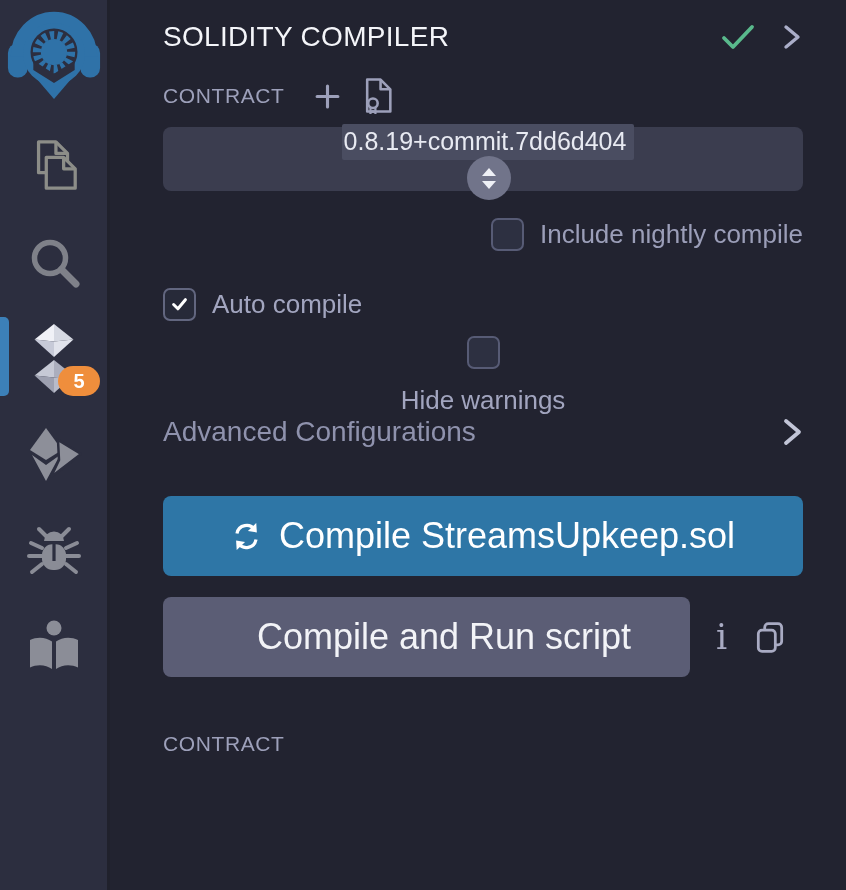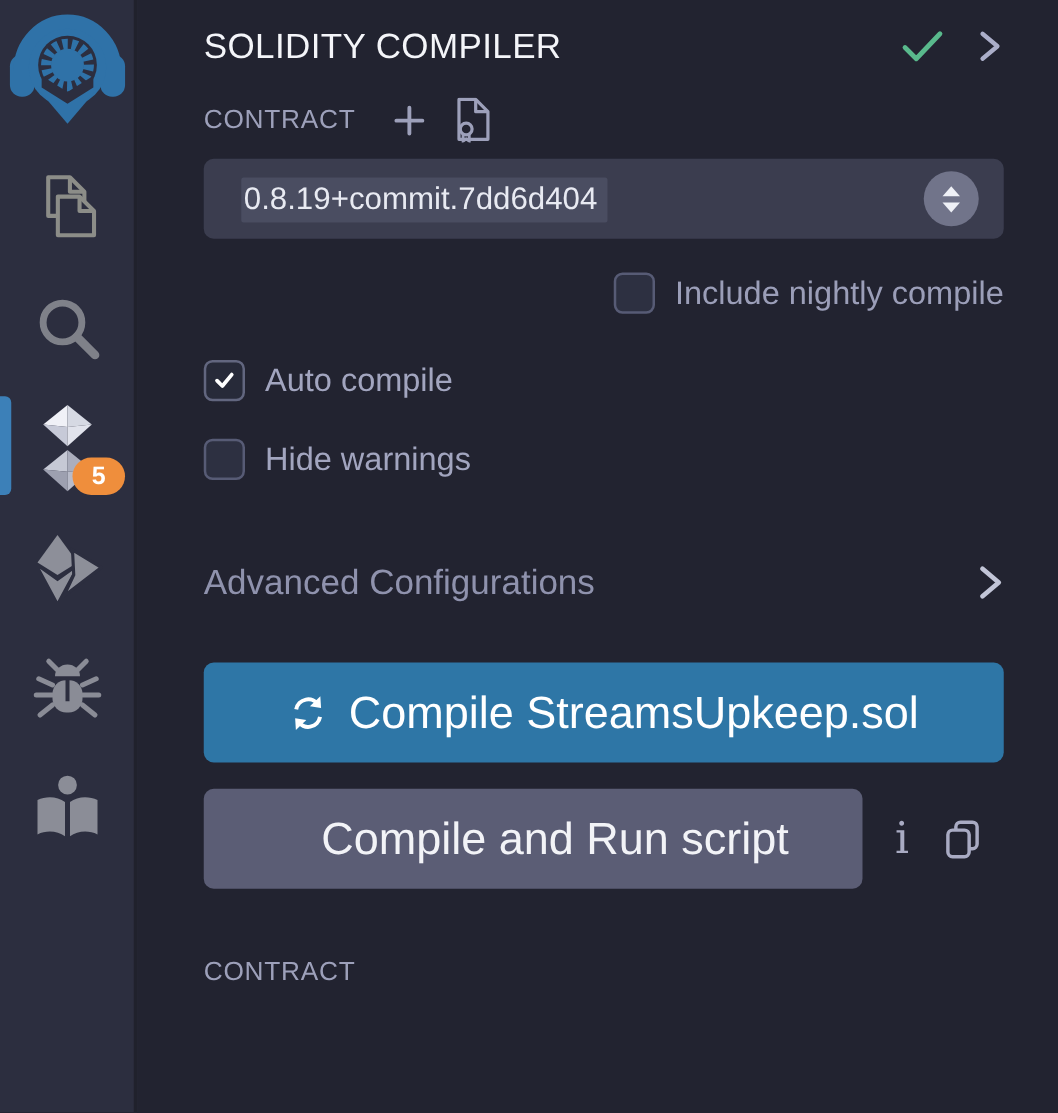--- a/index.html
+++ b/index.html
@@ -18,41 +18,41 @@
   .panel { flex:1; padding:16px 43px 0 53px; background:#222330; }
   .header { display:flex; align-items:center; height:42px; }
   .title { font-size:28px; color:#f4f5f9; font-weight:500; letter-spacing:.3px; flex:1; }
   .header-icons { display:flex; align-items:center; gap:26px; }
   .icon-btn { background:none; border:none; cursor:pointer; padding:0; display:flex; align-items:center; }
 
   .section-label-row { margin-top:22px; display:flex; align-items:center; gap:22px; height:32px; }
   .section-label { font-size:21px; color:#9da0ba; letter-spacing:.6px; }
 
   .select { margin-top:15px; height:64px; background:#3b3d4f; border-radius:8px; display:flex; align-items:center;
-            padding:0 20px 0 32px; cursor:pointer; }
+            padding:0 20px 0 32px; cursor:pointer;flex-direction:column; }
   .select-value { font-size:25px; color:#e8eaf2; flex:1; white-space:nowrap; }
   .select-value .hl { background:#4a4d61; border-radius:2px; padding:3px 8px 5px 2px; margin-left:-2px; }
   .badge-circle { width:44px; height:44px; border-radius:50%; background:#71748a; display:flex; flex-direction:column;
                   align-items:center; justify-content:center; gap:5px; flex:none; }
   .tri-up-sm { width:0; height:0; border-left:7px solid transparent; border-right:7px solid transparent; border-bottom:8px solid #eef0f6; }
   .tri-down-sm { width:0; height:0; border-left:7px solid transparent; border-right:7px solid transparent; border-top:8px solid #eef0f6; }
 
   .check-row { display:flex; align-items:center; gap:16px; }
   .check-row.nightly { margin-top:27px; justify-content:flex-end; }
   .check-row.auto { margin-top:37px; }
-  .check-row.hidew { margin-top:30px; }
+  .check-row.hidew { margin-top:15px;flex-direction:column; }
   .cb { width:33px; height:33px; border:2px solid #575b75; background:#2d3041; border-radius:7px; flex:none;
         display:flex; align-items:center; justify-content:center; cursor:pointer; }
   .cb svg { display:none; }
   .cb.checked { background:#272a39; border-color:#62667f; }
   .cb.checked svg { display:block; }
   .cb-label { font-size:26px; color:#a2a5bf; cursor:pointer; }
   .nightly .cb-label { color:#9b9eb8; }
 
-  .advanced { margin-top:66px; display:flex; align-items:center; cursor:pointer; }
+  .advanced { display:flex; align-items:center; cursor:pointer; }
   .advanced-label { flex:1; font-size:28px; color:#8f92ad; }
 
   .btn-primary { margin-top:48px; width:100%; height:80px; background:#2e76a6; border:none; border-radius:8px;
                  color:#ffffff; font-size:36px; display:flex; align-items:center; justify-content:center; gap:17px;
                  cursor:pointer; font-family:inherit; }
   .run-row { margin-top:21px; display:flex; align-items:center; }
   .btn-secondary { width:527px; height:80px; background:#5b5d75; border:none; border-radius:8px; color:#f2f3f7;
                    font-size:36px; cursor:pointer; font-family:inherit;padding-left:35px; }
   .info-glyph { font-family:"DejaVu Serif", serif; font-size:35px; color:#a9abc3; line-height:1; margin-left:26px;
                 background:none; border:none; cursor:pointer; }

